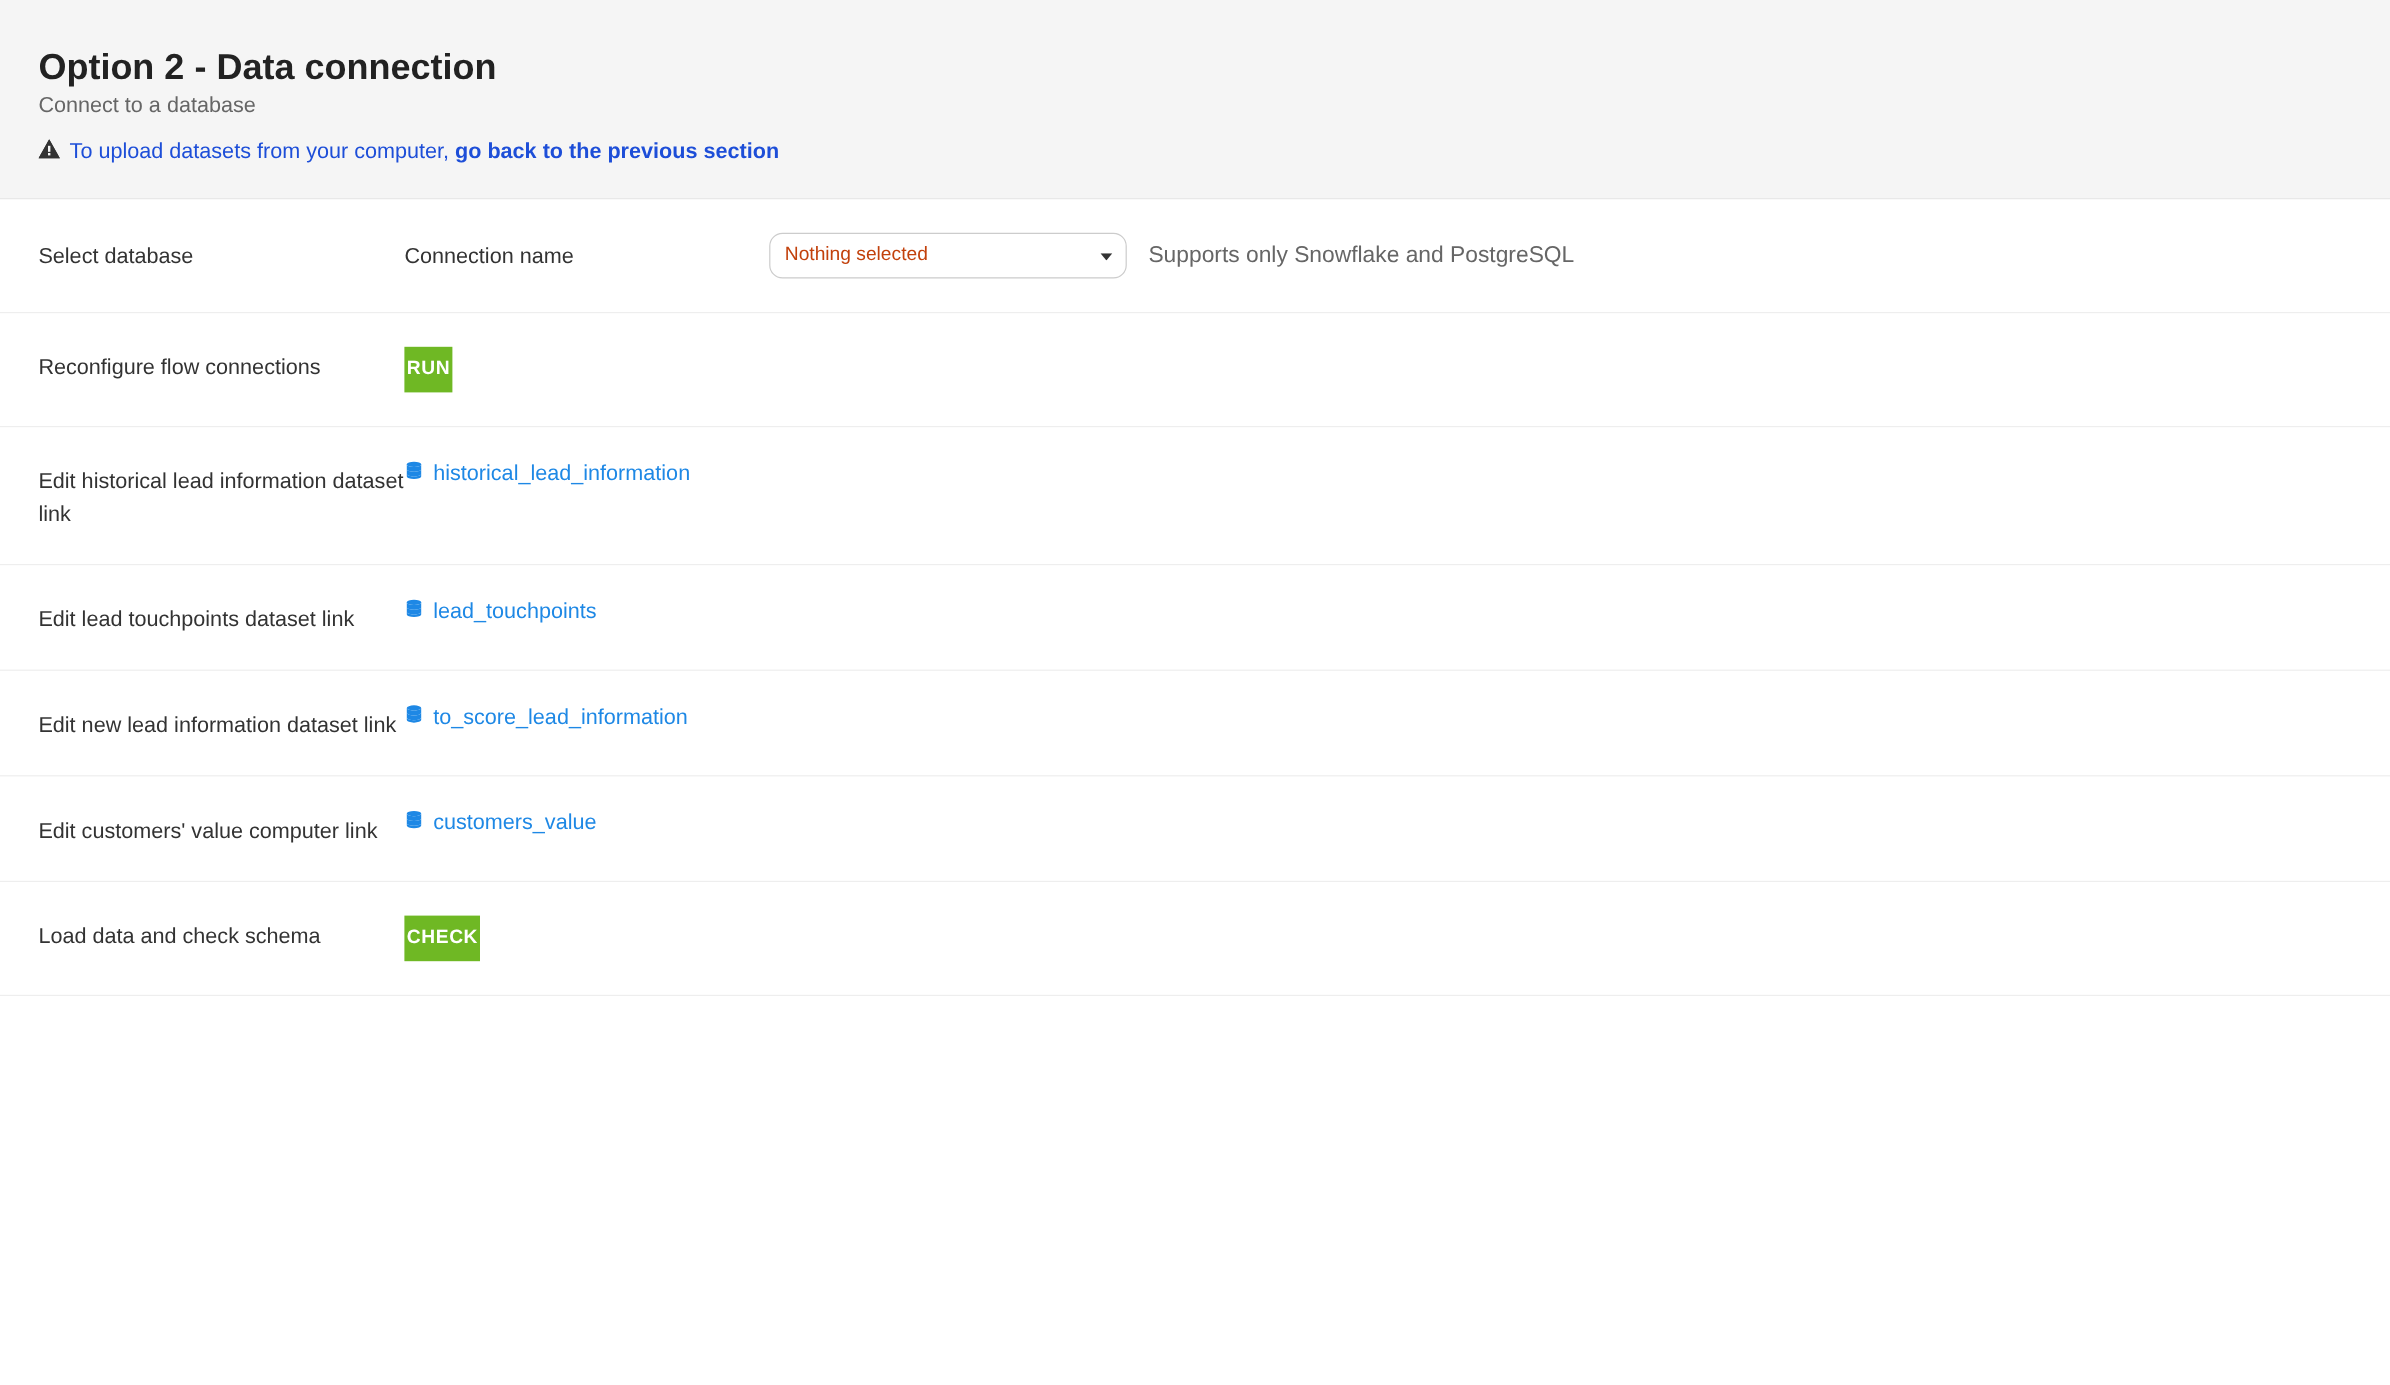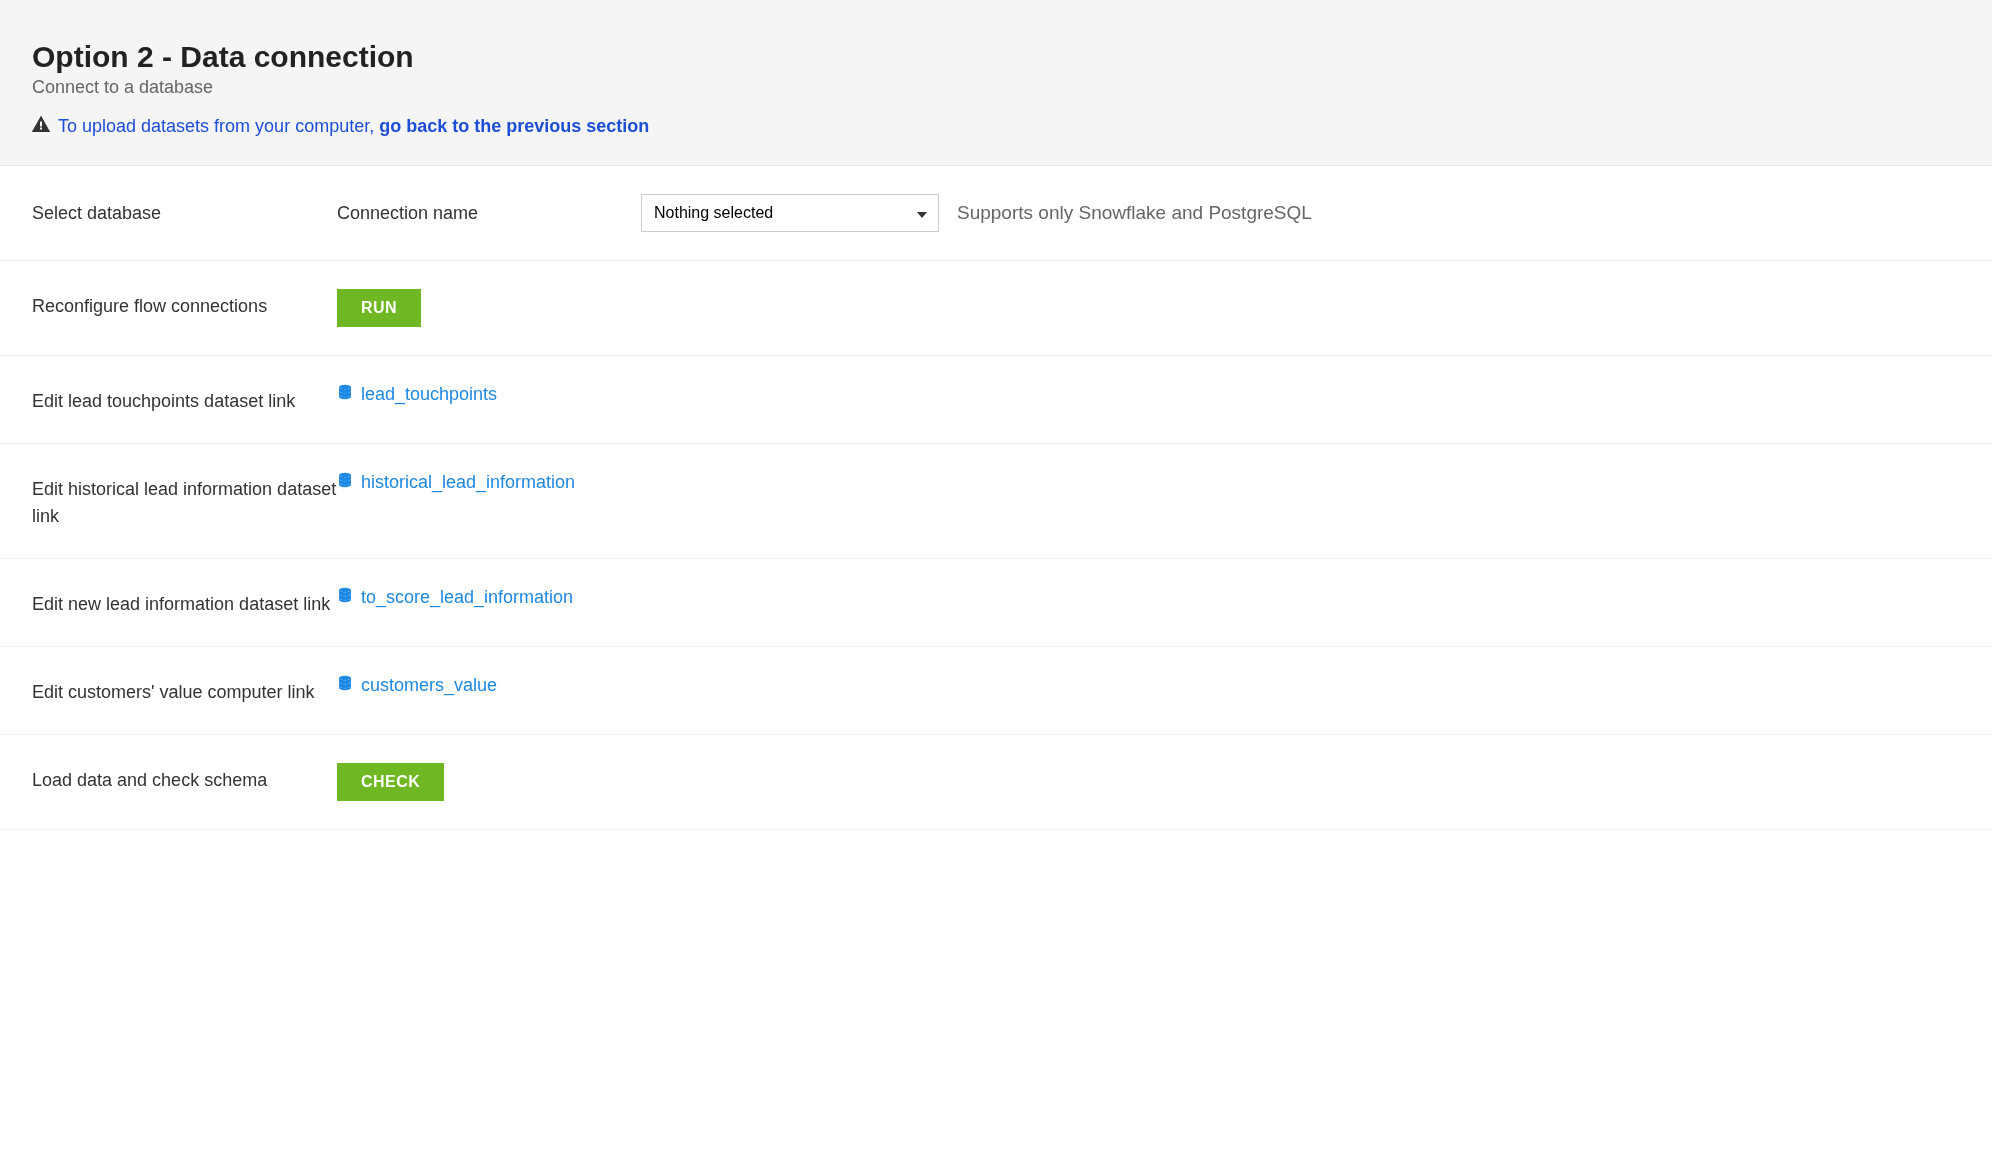--- a/index.html
+++ b/index.html
@@ -70,46 +70,46 @@
     .select-wrap {
       position: relative;
       width: 298px;
     }
     .select-box {
       width: 100%;
       height: 38px;
       border: 1px solid #ccc;
       background: #fff;
       font-size: 16px;
-      color: #000000;
+      color: #c2410c;
       padding: 0 36px 0 12px;
       display: flex;
       align-items: center;
       cursor: pointer;
-      border-radius: 0;
+      border-radius: 11px;
     }
     .select-caret {
       position: absolute;
       right: 12px;
       top: 50%;
       transform: translateY(-50%);
       pointer-events: none;
     }
     .help-text {
       font-size: 19px;
       color: #666;
       margin-left: 4px;
     }
     .btn-green {
       background: #6fb824;
       color: #fff;
       border: none;
       font-size: 16px;
       font-weight: 700;
-      padding: 10px 24px;
+      padding: 10px 2px;
       cursor: pointer;
       letter-spacing: 0.5px;
     }
     .dataset-link {
       display: inline-flex;
       align-items: center;
       gap: 8px;
       color: #1e88e5;
       font-size: 18px;
       text-decoration: none;
@@ -164,44 +164,44 @@
 
 <div class="row">
   <div class="row-label">Reconfigure flow connections</div>
   <div class="row-content">
     <button class="btn-green">RUN</button>
   </div>
 </div>
 
 <div id="dataset-rows">
     <div class="row">
+      <div class="row-label">Edit historical lead information dataset link</div>
+      <div class="row-content">
+        <a class="dataset-link">
+          <span class="db-icon"><svg width="16" height="16" viewBox="0 0 16 16" fill="#1e88e5">
+              <ellipse cx="8" cy="3" rx="6" ry="2.2"></ellipse>
+              <path d="M2 3 v4 a6 2.2 0 0 0 12 0 v-4 a6 2.2 0 0 1 -12 0 Z"></path>
+              <path d="M2 7 v4 a6 2.2 0 0 0 12 0 v-4 a6 2.2 0 0 1 -12 0 Z"></path>
+              <path d="M2 11 v2 a6 2.2 0 0 0 12 0 v-2 a6 2.2 0 0 1 -12 0 Z"></path>
+            </svg></span>
+          <span>historical_lead_information</span>
+        </a>
+      </div>
+    </div>
+    <div class="row">
       <div class="row-label">Edit lead touchpoints dataset link</div>
       <div class="row-content">
         <a class="dataset-link">
           <span class="db-icon"><svg width="16" height="16" viewBox="0 0 16 16" fill="#1e88e5">
               <ellipse cx="8" cy="3" rx="6" ry="2.2"></ellipse>
               <path d="M2 3 v4 a6 2.2 0 0 0 12 0 v-4 a6 2.2 0 0 1 -12 0 Z"></path>
               <path d="M2 7 v4 a6 2.2 0 0 0 12 0 v-4 a6 2.2 0 0 1 -12 0 Z"></path>
               <path d="M2 11 v2 a6 2.2 0 0 0 12 0 v-2 a6 2.2 0 0 1 -12 0 Z"></path>
             </svg></span>
           <span>lead_touchpoints</span>
-        </a>
-      </div>
-    </div>
-    <div class="row">
-      <div class="row-label">Edit historical lead information dataset link</div>
-      <div class="row-content">
-        <a class="dataset-link">
-          <span class="db-icon"><svg width="16" height="16" viewBox="0 0 16 16" fill="#1e88e5">
-              <ellipse cx="8" cy="3" rx="6" ry="2.2"></ellipse>
-              <path d="M2 3 v4 a6 2.2 0 0 0 12 0 v-4 a6 2.2 0 0 1 -12 0 Z"></path>
-              <path d="M2 7 v4 a6 2.2 0 0 0 12 0 v-4 a6 2.2 0 0 1 -12 0 Z"></path>
-              <path d="M2 11 v2 a6 2.2 0 0 0 12 0 v-2 a6 2.2 0 0 1 -12 0 Z"></path>
-            </svg></span>
-          <span>historical_lead_information</span>
         </a>
       </div>
     </div>
     <div class="row">
       <div class="row-label">Edit new lead information dataset link</div>
       <div class="row-content">
         <a class="dataset-link">
           <span class="db-icon"><svg width="16" height="16" viewBox="0 0 16 16" fill="#1e88e5">
               <ellipse cx="8" cy="3" rx="6" ry="2.2"></ellipse>
               <path d="M2 3 v4 a6 2.2 0 0 0 12 0 v-4 a6 2.2 0 0 1 -12 0 Z"></path>

